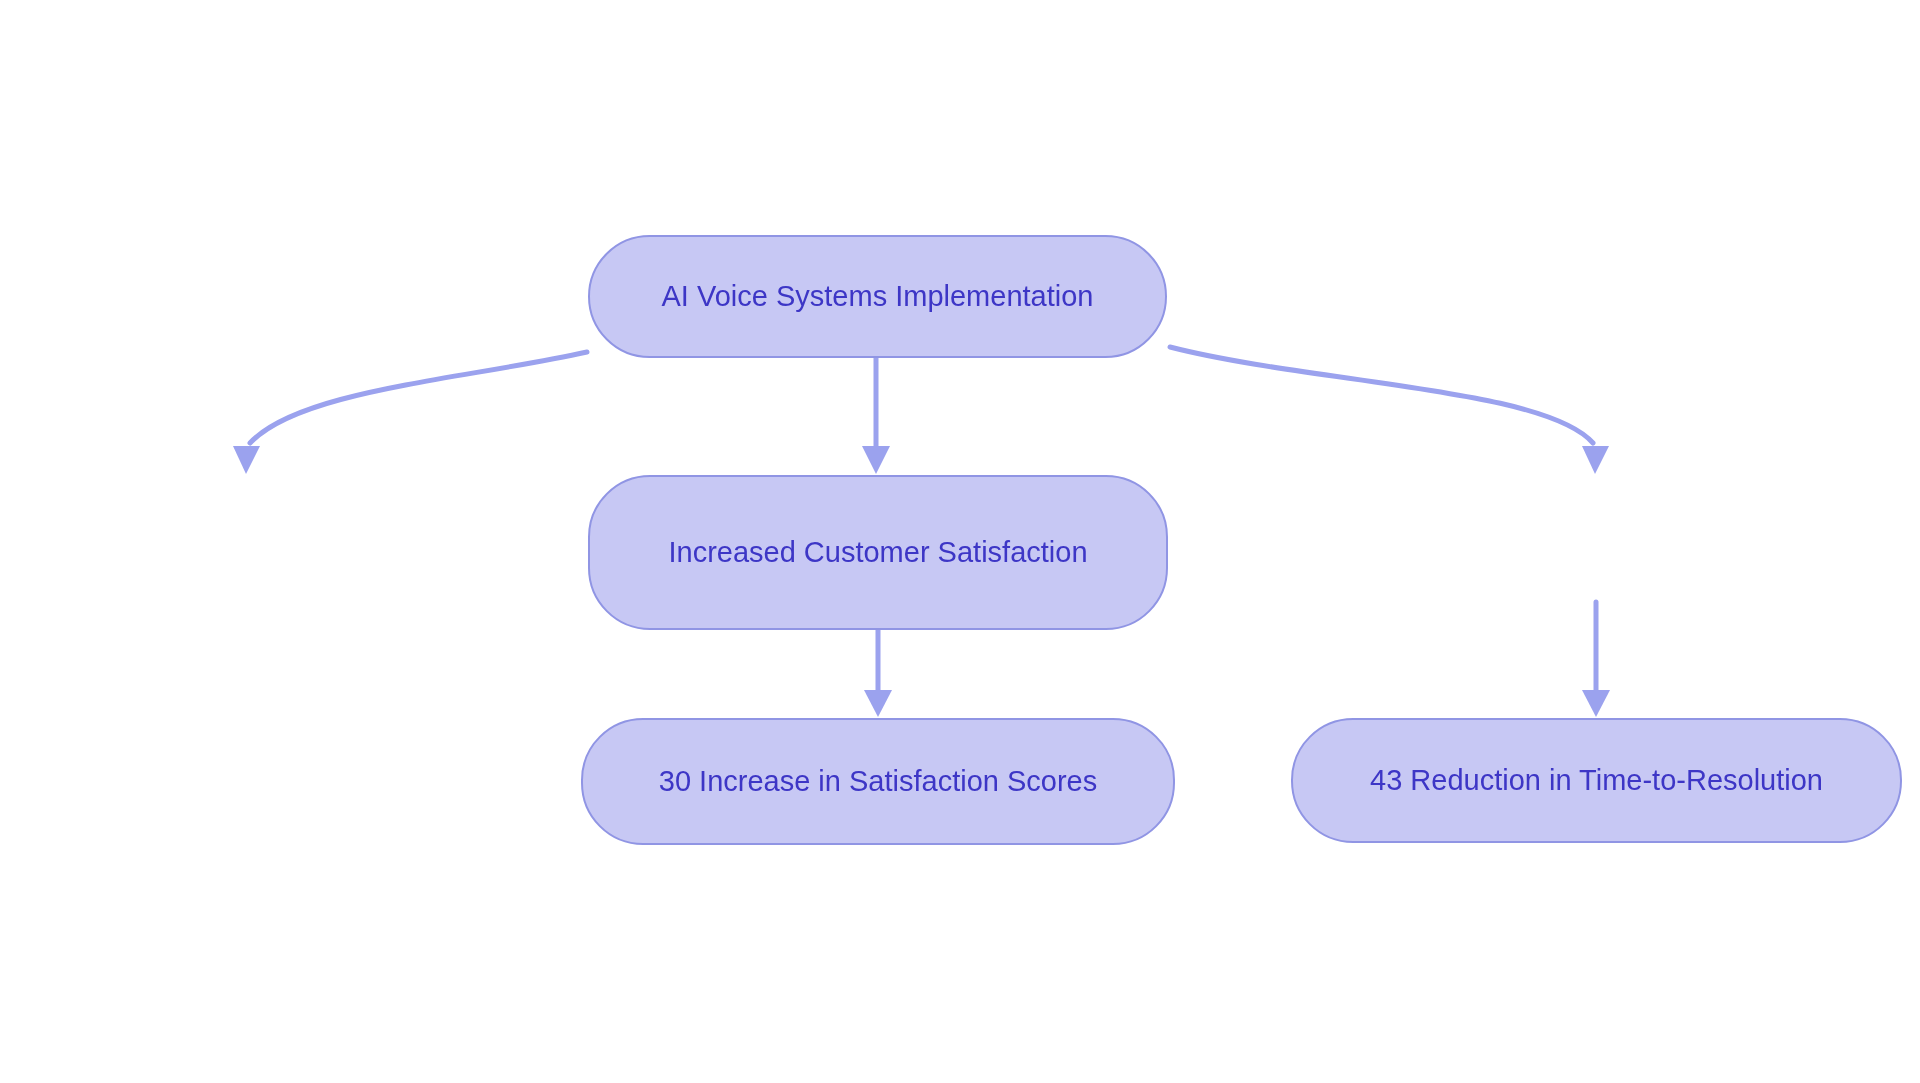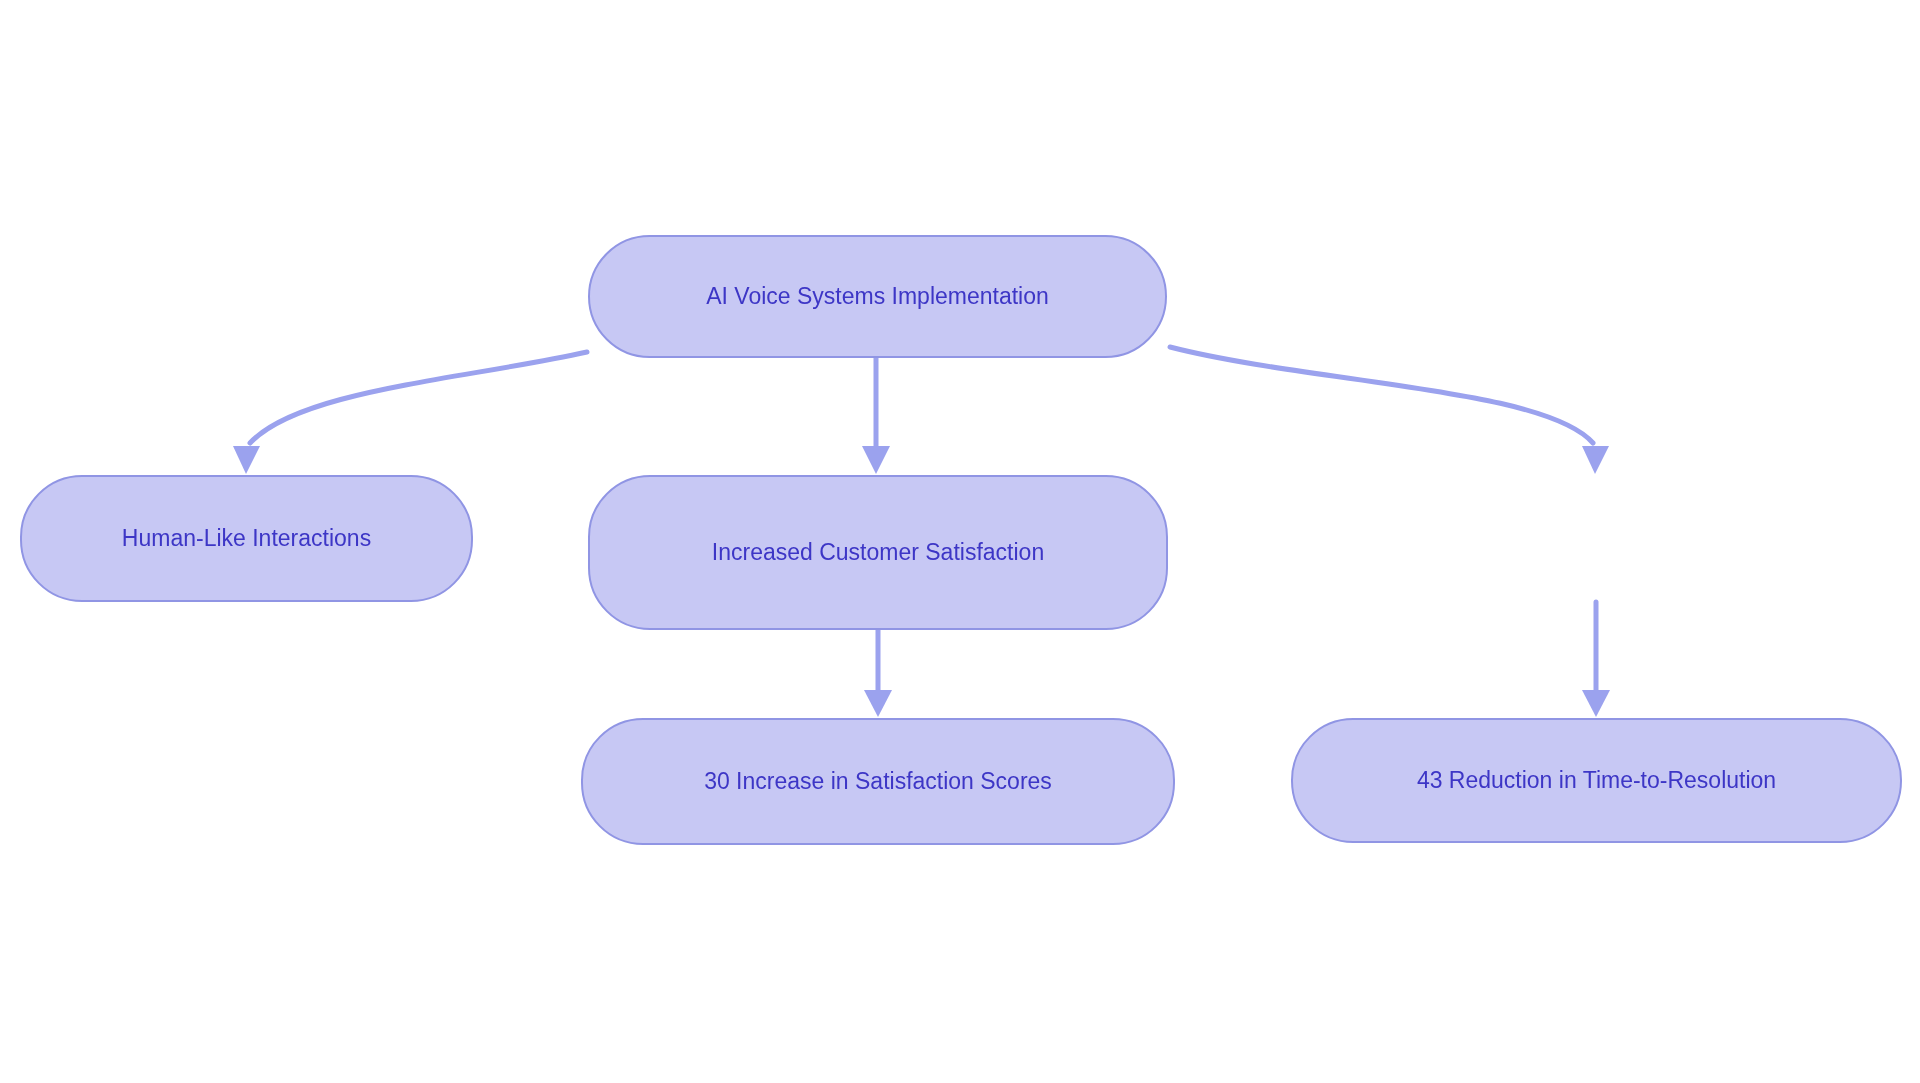--- a/index.html
+++ b/index.html
@@ -36,21 +36,21 @@
     position: absolute;
     box-sizing: border-box;
     background: var(--node-fill, #c7c8f4);
     border: 2px solid var(--node-border, #9095e4);
     border-radius: 62px;
     display: flex;
     align-items: center;
     justify-content: center;
     text-align: center;
     color: var(--node-text, #3d36c6);
-    font-size: 23px;
+    font-size: 29px;
     line-height: 1.2;
     padding: 0 30px;
   }
   .node-root              { left: 588px;  top: 235px; width: 579px; height: 123px; }
   .node-human             { left: 20px;   top: 475px; width: 453px; height: 127px; }
   .node-satisfaction      { left: 588px;  top: 475px; width: 580px; height: 155px; }
   .node-resolution        { left: 1338px; top: 475px; width: 515px; height: 127px; }
   .node-satisfaction-score{ left: 581px;  top: 718px; width: 594px; height: 127px; }
   .node-resolution-score  { left: 1291px; top: 718px; width: 611px; height: 125px; }
 </style>
@@ -74,23 +74,20 @@
     <polygon class="arrowhead" points="864,690 892,690 878,717"></polygon>
 
     <path class="edge-path" d="M 1596 602 L 1596 690"></path>
     <polygon class="arrowhead" points="1582,690 1610,690 1596,717"></polygon>
   </svg>
 
   <div class="node node-root">
     <span>AI Voice Systems Implementation</span>
   </div>
 
-  <div class="node node-human">
-    <span>Human-Like Interactions</span>
-  </div>
 
   <div class="node node-satisfaction">
     <span>Increased Customer Satisfaction</span>
   </div>
 
 
   <div class="node node-satisfaction-score">
     <span>30 Increase in Satisfaction Scores</span>
   </div>
 

